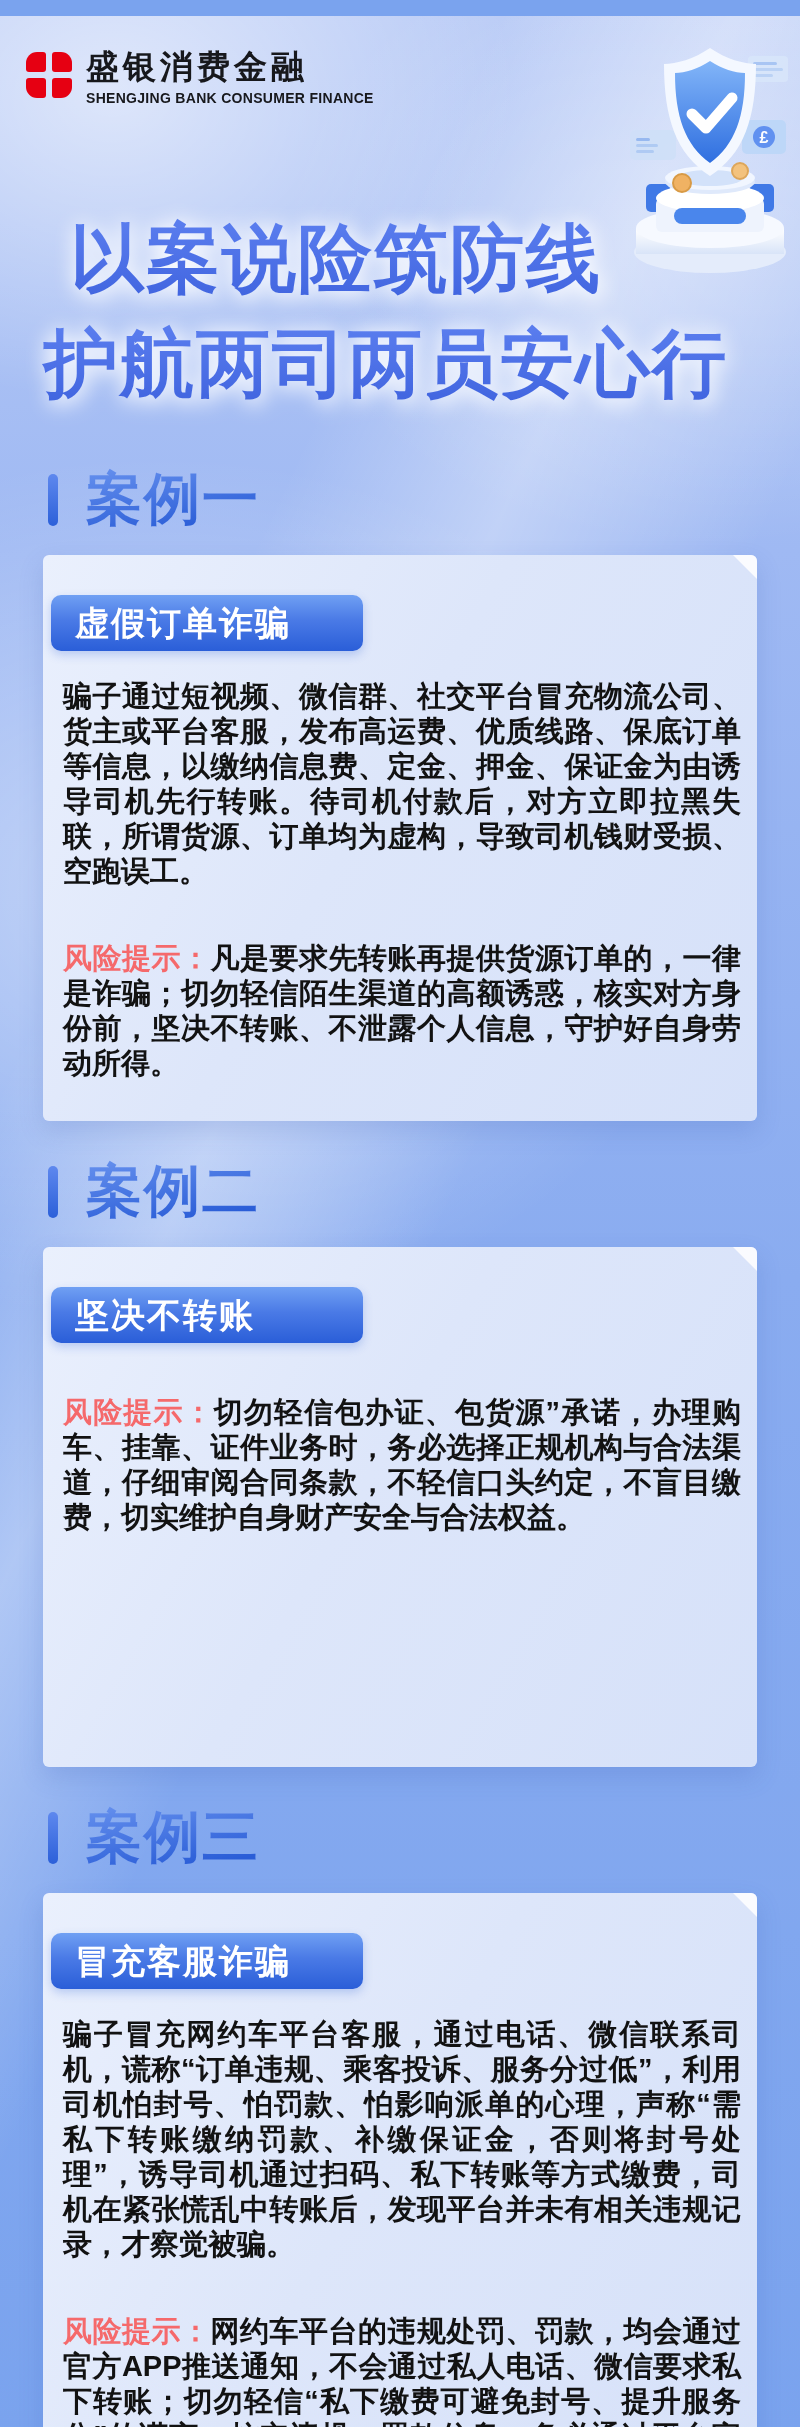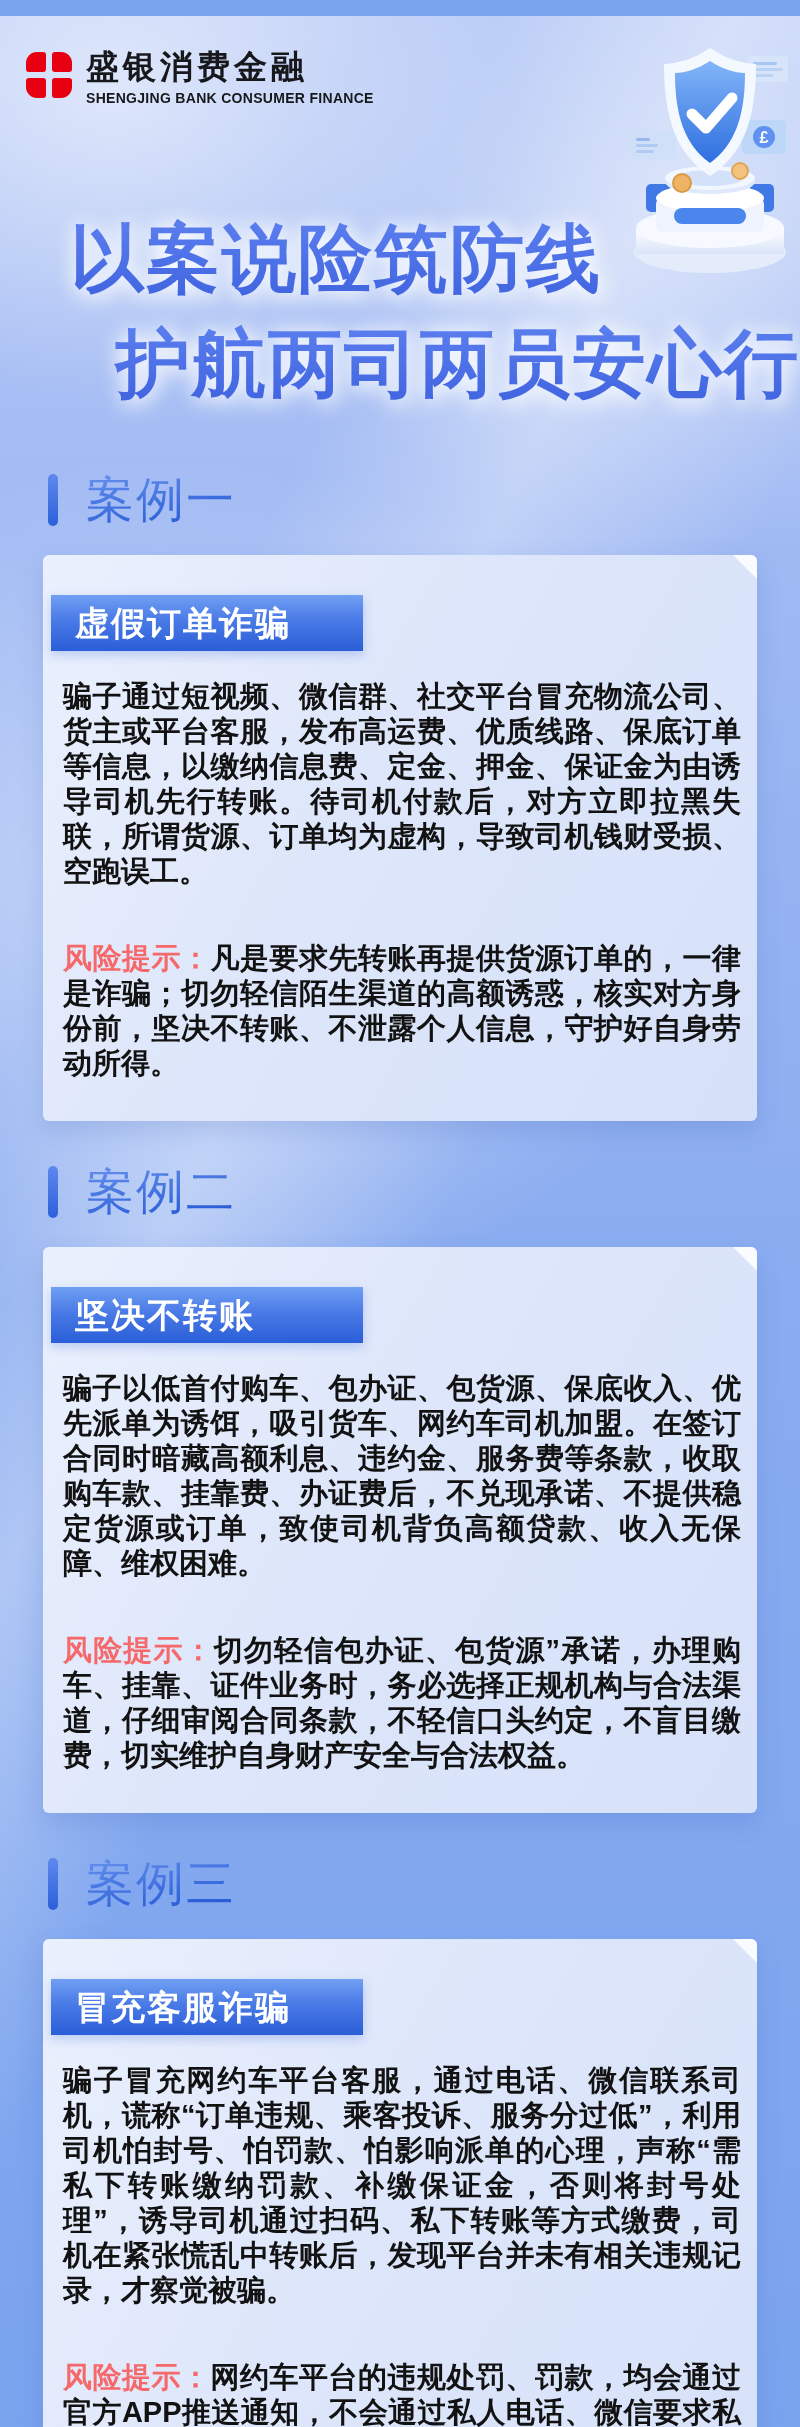--- a/index.html
+++ b/index.html
@@ -33,48 +33,48 @@
   
   .hero{margin-top:86px;}
   .hero-line{
     font-size:74px;font-weight:900;line-height:1.28;letter-spacing:2px;
     background:linear-gradient(180deg,#5d80f0 0%,#3e62de 100%);
     -webkit-background-clip:text;background-clip:text;color:transparent;
     filter:drop-shadow(0 0 10px rgba(255,255,255,.9)) drop-shadow(3px 5px 9px rgba(255,255,255,.55));
     white-space:nowrap;
   }
   .hero-line1{padding-left:70px;}
-  .hero-line2{padding-left:44px;margin-top:10px;text-align:right;}
+  .hero-line2{padding-left:44px;margin-top:10px;}
 
   
   .case-header{display:flex;align-items:center;gap:28px;margin:40px 0 0 48px;height:62px;}
   .case-header.first{margin-top:58px;}
   .case-bar{width:10px;height:52px;border-radius:5px;flex:0 0 auto;
     background:linear-gradient(180deg,#5e88ee 0%,#2c60d9 100%);}
   .case-title{
-    font-size:48px;font-weight:400;letter-spacing:2px;
+    font-size:56px;font-weight:700;letter-spacing:2px;
     background:linear-gradient(170deg,#6b95f0 0%,#2a5dd7 80%);
     -webkit-background-clip:text;background-clip:text;color:transparent;
   }
 
   
   .card{
     position:relative;width:714px;margin:24px auto 0;box-sizing:border-box;
     border-radius:6px;padding:40px 0 40px;min-height:520px;
     background:linear-gradient(120deg,#eaf0fd 0%,#dde6fa 45%,#d6e1f9 100%);
     box-shadow:0 10px 24px rgba(58,90,178,.18);
   }
   .card::after{ 
     content:"";position:absolute;top:0;right:0;width:0;height:0;
     border-top:24px solid rgba(255,255,255,.85);border-left:24px solid transparent;
     border-top-right-radius:6px;
   }
   .badge{
     display:inline-block;box-sizing:border-box;min-width:312px;height:56px;line-height:56px;
-    margin-left:8px;padding:0 30px 0 24px;border-radius:0;
+    margin-left:8px;padding:0 30px 0 24px;border-radius:10px;
     font-size:34px;font-weight:800;color:#ffffff;letter-spacing:2px;
     background:linear-gradient(180deg,#70a0f3 0%,#4a7ae6 45%,#2a5ed8 100%);
     box-shadow:0 4px 10px rgba(42,94,216,.25);
   }
   .card-text{
     margin:28px 16px 0 20px;font-size:29px;line-height:35px;font-weight:700;
     color:#121212;text-align:justify;text-justify:inter-character;
   }
   .risk{margin-top:52px;}
   .risk-label{color:#f5696b;}
@@ -165,21 +165,20 @@
     <p class="card-text">骗子通过短视频、微信群、社交平台冒充物流公司、货主或平台客服，发布高运费、优质线路、保底订单等信息，以缴纳信息费、定金、押金、保证金为由诱导司机先行转账。待司机付款后，对方立即拉黑失联，所谓货源、订单均为虚构，导致司机钱财受损、空跑误工。</p>
     <p class="card-text risk"><span class="risk-label">风险提示：</span><span>凡是要求先转账再提供货源订单的，一律是诈骗；切勿轻信陌生渠道的高额诱惑，核实对方身份前，坚决不转账、不泄露个人信息，守护好自身劳动所得。</span></p>
   </div>
 
   <div class="case-header">
     <div class="case-bar"></div>
     <div class="case-title">案例二</div>
   </div>
   <div class="card">
     <div class="badge">坚决不转账</div>
-    <p class="card-text">骗子以低首付购车、包办证、包货源、保底收入、优先派单为诱饵，吸引货车、网约车司机加盟。在签订合同时暗藏高额利息、违约金、服务费等条款，收取购车款、挂靠费、办证费后，不兑现承诺、不提供稳定货源或订单，致使司机背负高额贷款、收入无保障、维权困难。</p>
     <p class="card-text risk"><span class="risk-label">风险提示：</span><span>切勿轻信包办证、包货源”承诺，办理购车、挂靠、证件业务时，务必选择正规机构与合法渠道，仔细审阅合同条款，不轻信口头约定，不盲目缴费，切实维护自身财产安全与合法权益。</span></p>
   </div>
 
   <div class="case-header">
     <div class="case-bar"></div>
     <div class="case-title">案例三</div>
   </div>
   <div class="card">
     <div class="badge">冒充客服诈骗</div>
     <p class="card-text">骗子冒充网约车平台客服，通过电话、微信联系司机，谎称“订单违规、乘客投诉、服务分过低”，利用司机怕封号、怕罚款、怕影响派单的心理，声称“需私下转账缴纳罚款、补缴保证金，否则将封号处理”，诱导司机通过扫码、私下转账等方式缴费，司机在紧张慌乱中转账后，发现平台并未有相关违规记录，才察觉被骗。</p>

